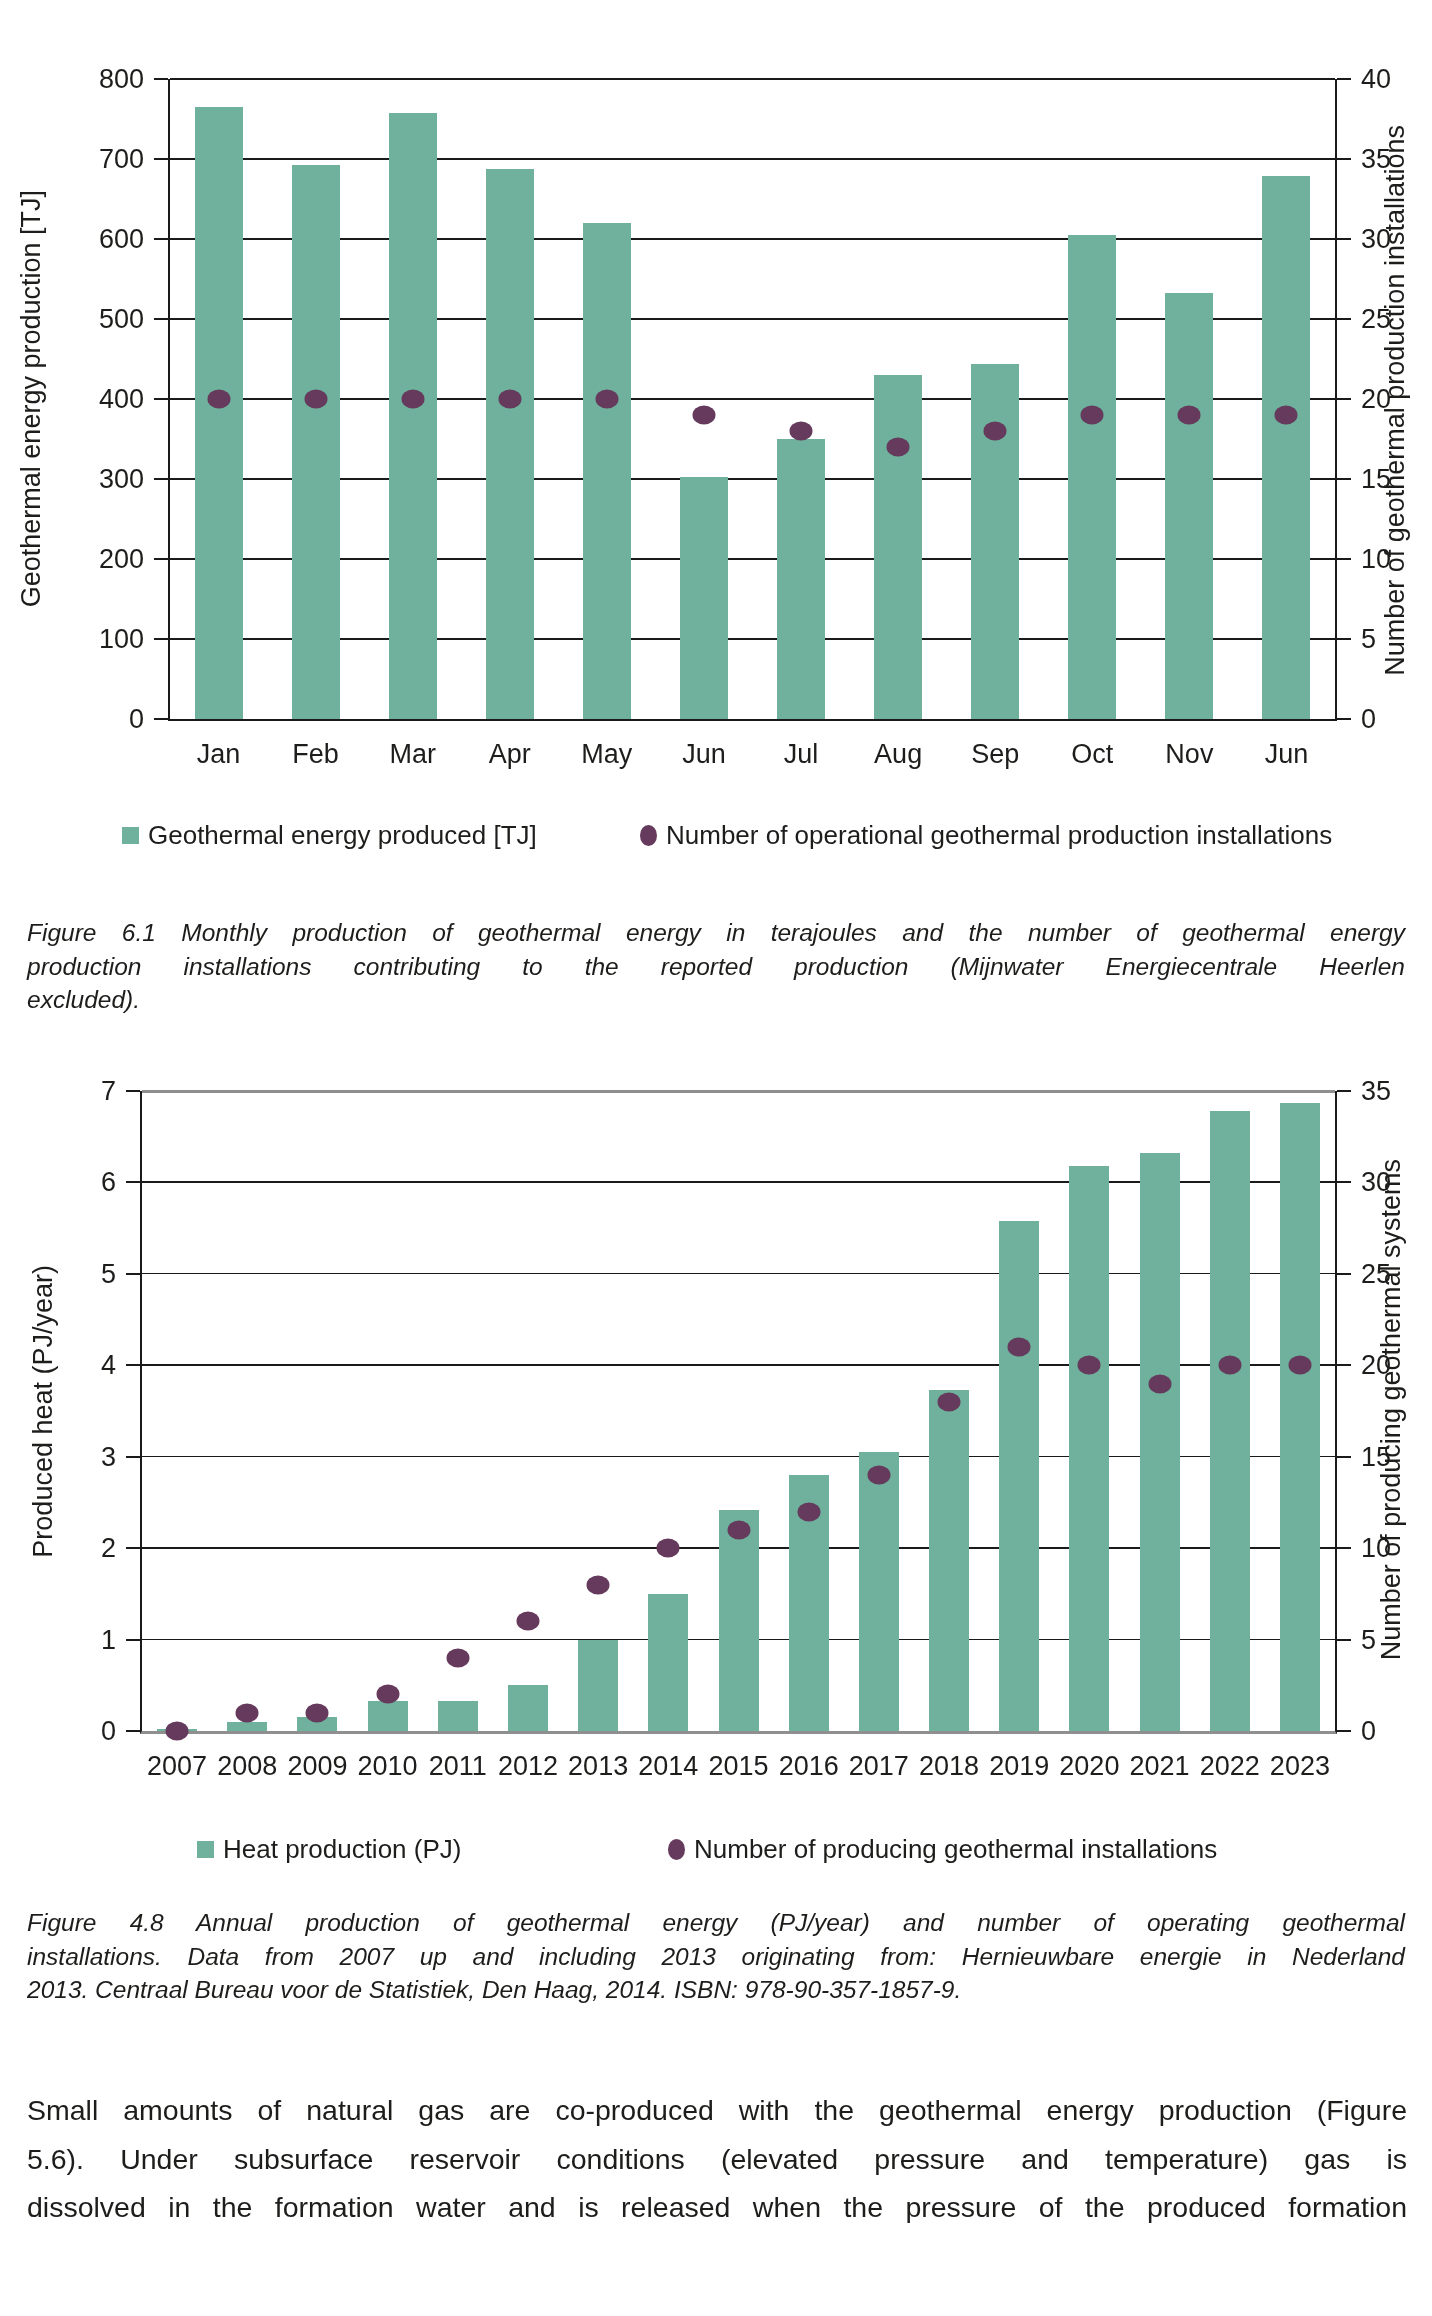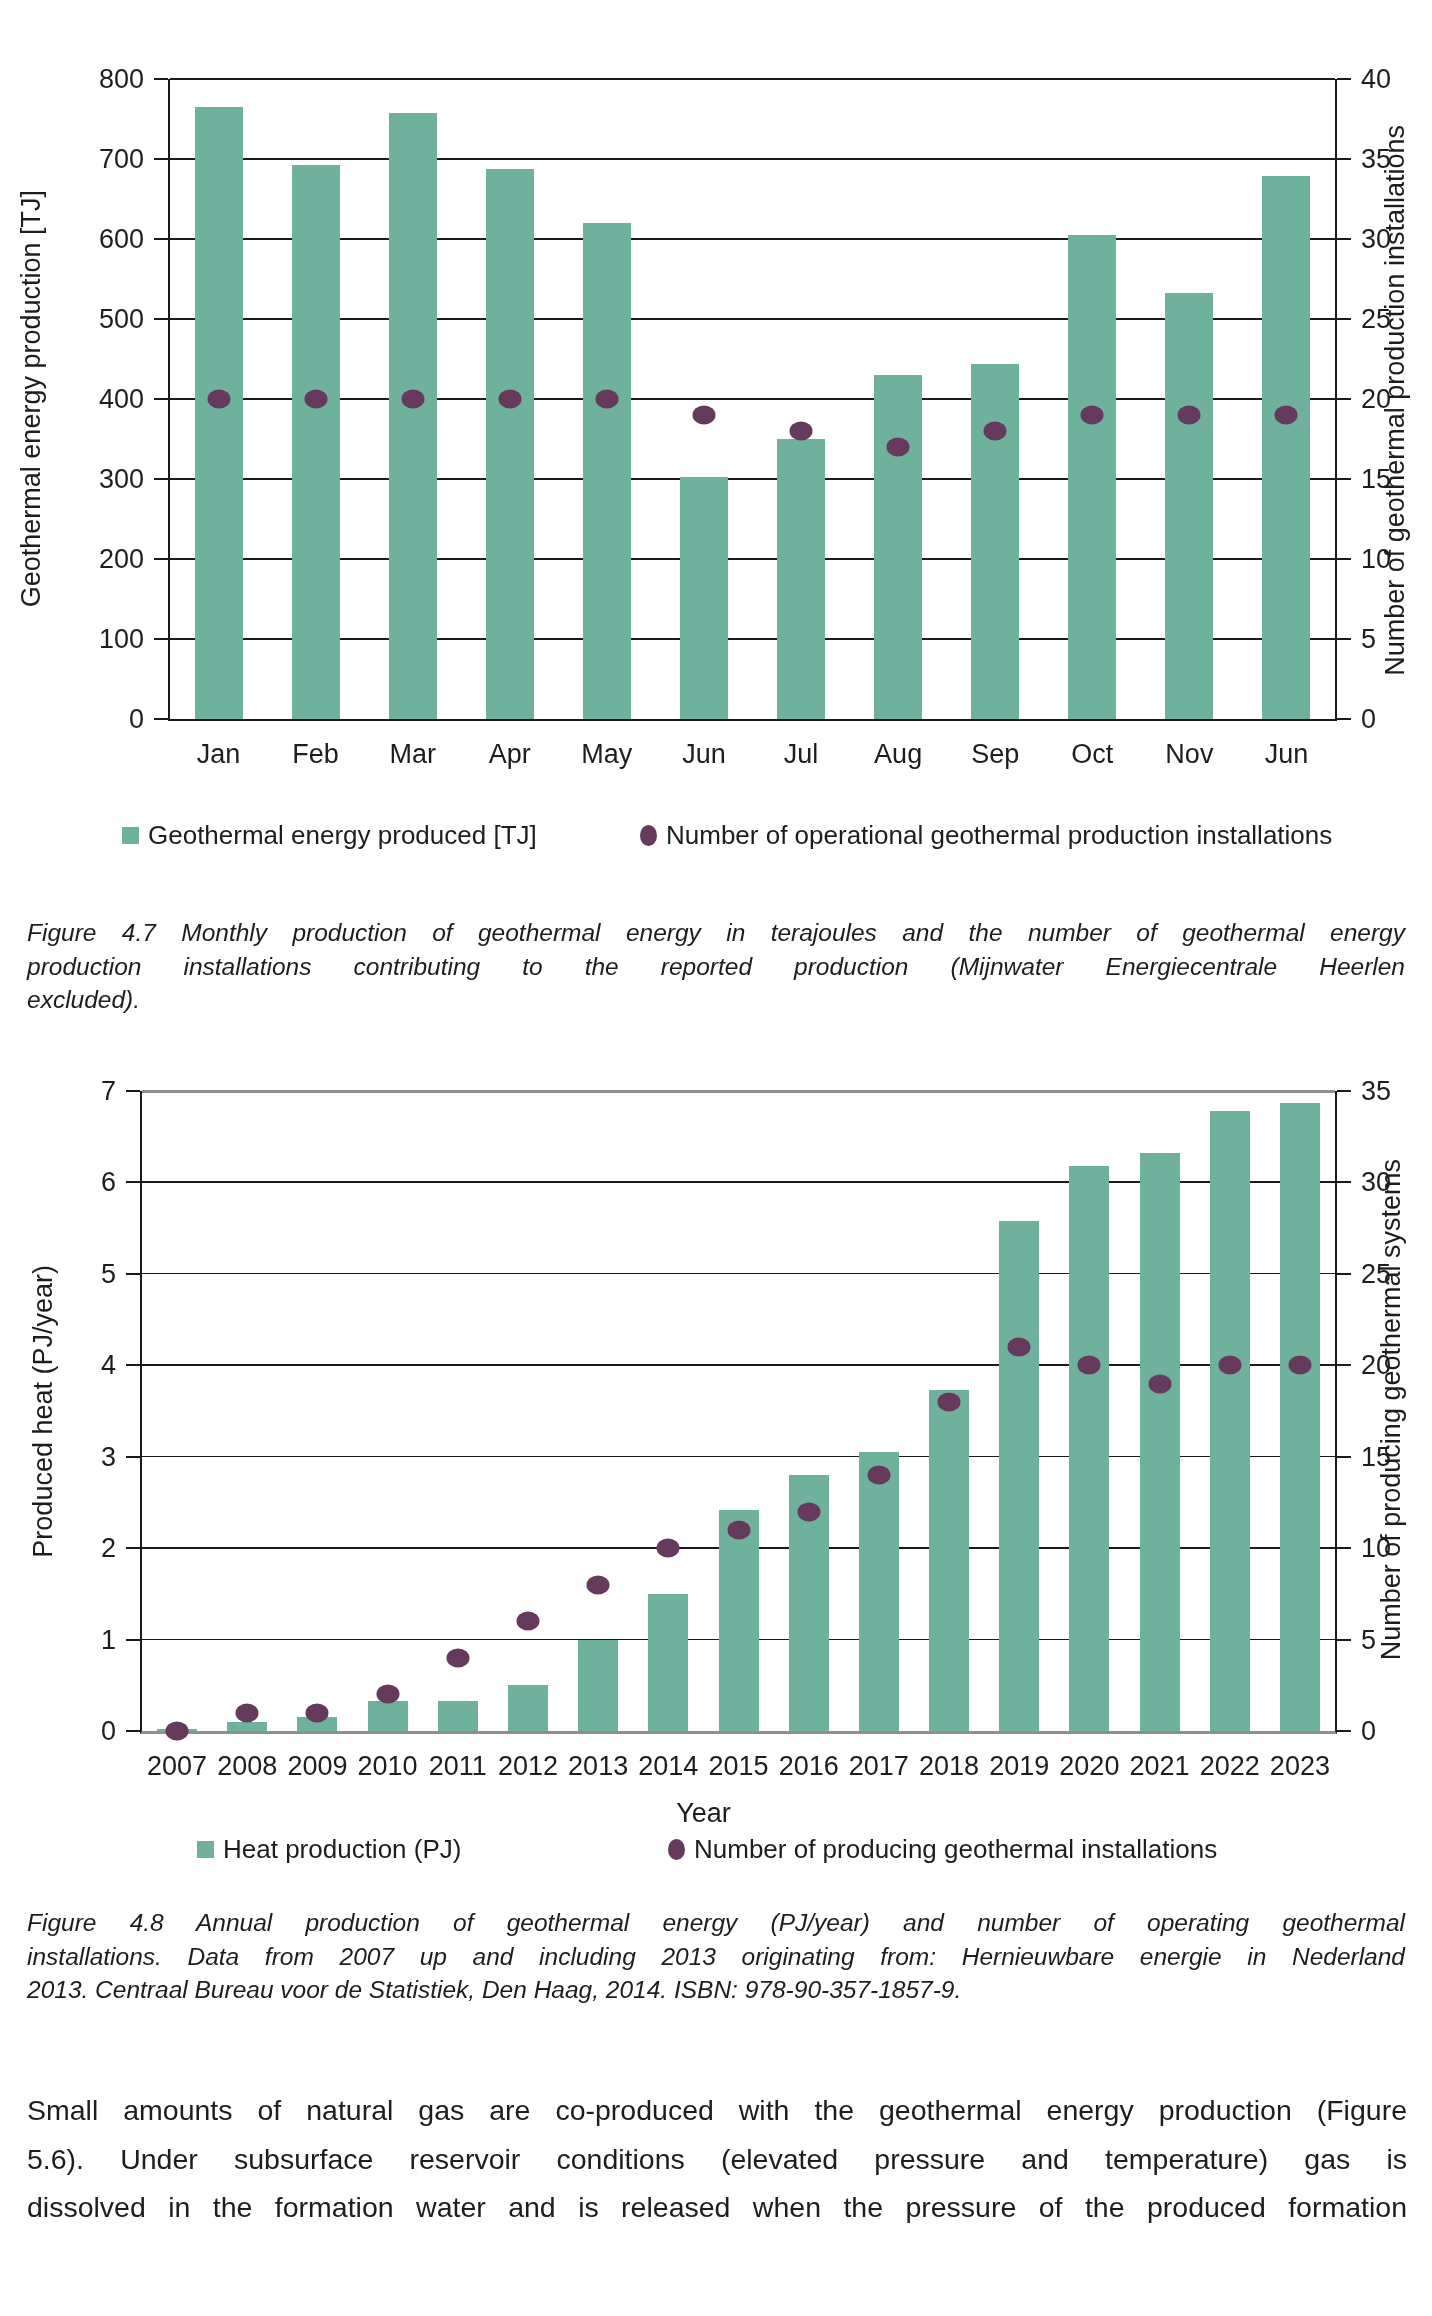--- a/index.html
+++ b/index.html
@@ -149,21 +149,21 @@
       <span class="sw sq"></span>
       <span class="lt">Geothermal energy produced [TJ]</span>
     </span>
     <span class="li" style="left:640px">
       <span class="sw ci"></span>
       <span class="lt">Number of operational geothermal production installations</span>
     </span>
   </div>
 
   <div class="caption" id="cap47">
-    <div class="jl">Figure 4.7 Monthly production of geothermal energy in terajoules and the number of geothermal energy</div>
+    <div class="jl">Figure 6.1 Monthly production of geothermal energy in terajoules and the number of geothermal energy</div>
     <div class="jl">production installations contributing to the reported production (Mijnwater Energiecentrale Heerlen</div>
     <div>excluded).</div>
   </div>
 
   <div class="vlab" id="ylab48l">
     <span>Produced heat (PJ/year)</span>
   </div>
   <div class="vlab" id="ylab48r">
     <span>Number of producing geothermal systems</span>
   </div>
@@ -252,21 +252,20 @@
       <div class="dotm" style="left: 50%; top: 68.5714%;"></div>
       <div class="dotm" style="left: 55.8824%; top: 65.7143%;"></div>
       <div class="dotm" style="left: 61.7647%; top: 60%;"></div>
       <div class="dotm" style="left: 67.6471%; top: 48.5714%;"></div>
       <div class="dotm" style="left: 73.5294%; top: 40%;"></div>
       <div class="dotm" style="left: 79.4118%; top: 42.8571%;"></div>
       <div class="dotm" style="left: 85.2941%; top: 45.7143%;"></div>
       <div class="dotm" style="left: 91.1765%; top: 42.8571%;"></div>
       <div class="dotm" style="left: 97.0588%; top: 42.8571%;"></div>
     </div>
-  <div class="xtitle" id="xt48">Year</div>
   <div class="legend" id="lg48">
     <span class="li" style="left:197px">
       <span class="sw sq"></span>
       <span class="lt">Heat production (PJ)</span>
     </span>
     <span class="li" style="left:668px">
       <span class="sw ci"></span>
       <span class="lt">Number of producing geothermal installations</span>
     </span>
   </div>

